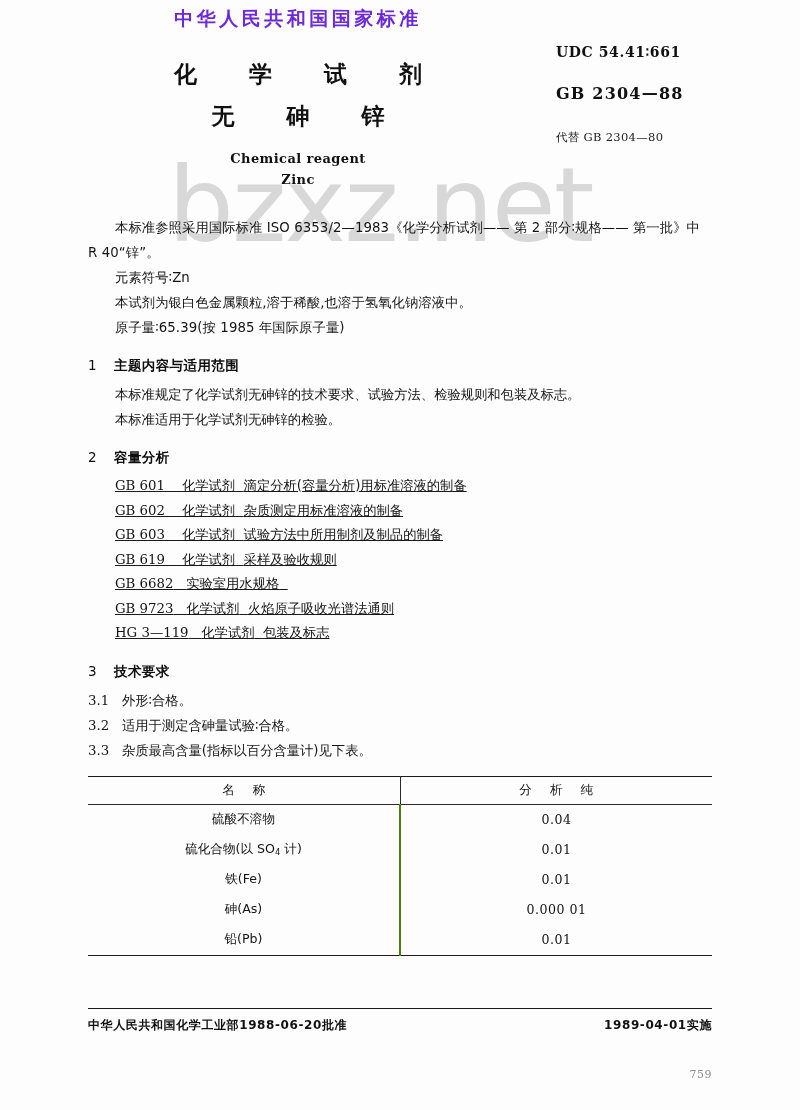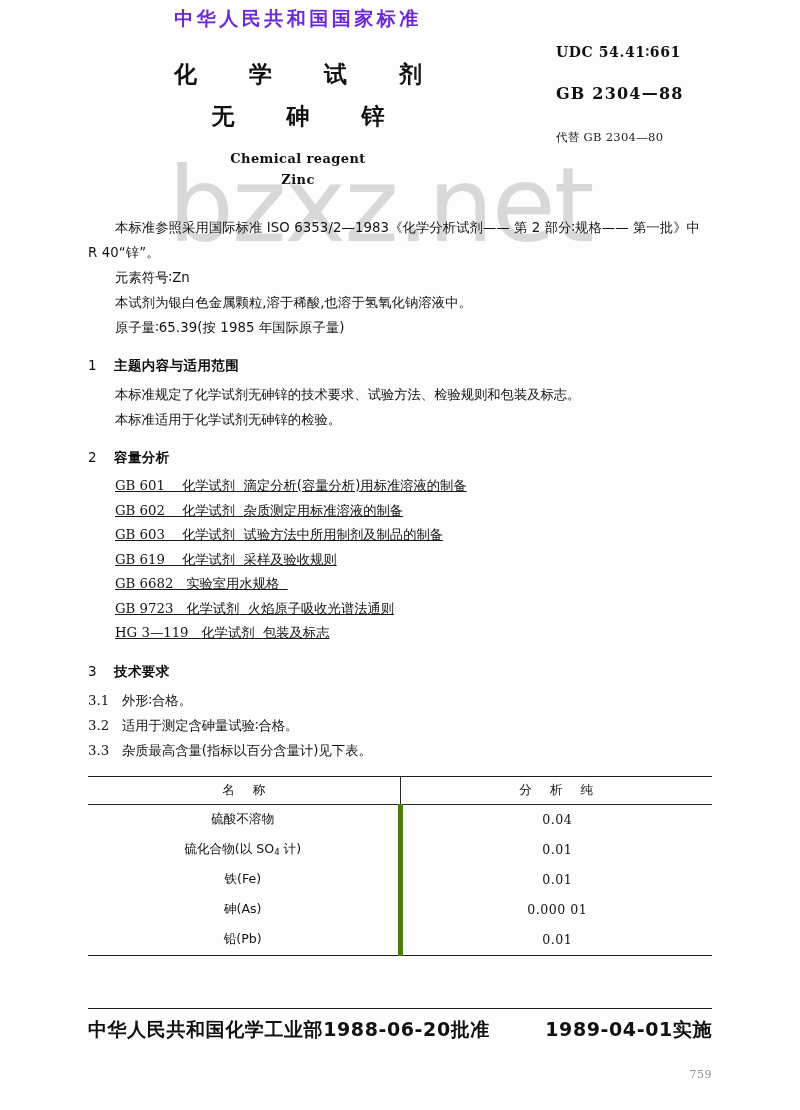--- a/index.html
+++ b/index.html
@@ -201,21 +201,21 @@
     vertical-align: middle;
   }
   .spec-table thead th {
     letter-spacing: 7px;
     padding-left: 7px;
     height: 27px;
     border-top: 1.6px solid #1d1d1d;
     border-bottom: 1px solid #2a2a2a;
   }
   .spec-table thead th.col-name { border-right: 1px solid #2a2a2a; }
-  .spec-table tbody td.col-name { border-right: 5px solid #4d7c0f; }
+  .spec-table tbody td.col-name { border-right: 2px solid #4d7c0f; }
   .spec-table tbody tr:last-child td {
     border-bottom: 1.6px solid #1d1d1d;
   }
   .spec-table td.col-val {
     font-family: "DejaVu Serif", "Liberation Serif", serif;
     font-size: 12.6px;
     letter-spacing: 0.5px;
   }
   sub { font-size: 8.5px; vertical-align: -2px; }
 
@@ -232,21 +232,21 @@
     position: absolute;
     left: 88px;
     top: 1017px;
     width: 624px;
     display: flex;
     justify-content: space-between;
     align-items: baseline;
   }
   .footer-left, .footer-right {
     font-family: "DejaVu Sans", "Liberation Sans", sans-serif;
-    font-size: 19px;
+    font-size: 12px;
     font-weight: bold;
     color: #111;
     letter-spacing: 0.6px;
   }
   .page-num {
     position: absolute;
     left: 0;
     top: 1068px;
     width: 712px;
     text-align: right;

